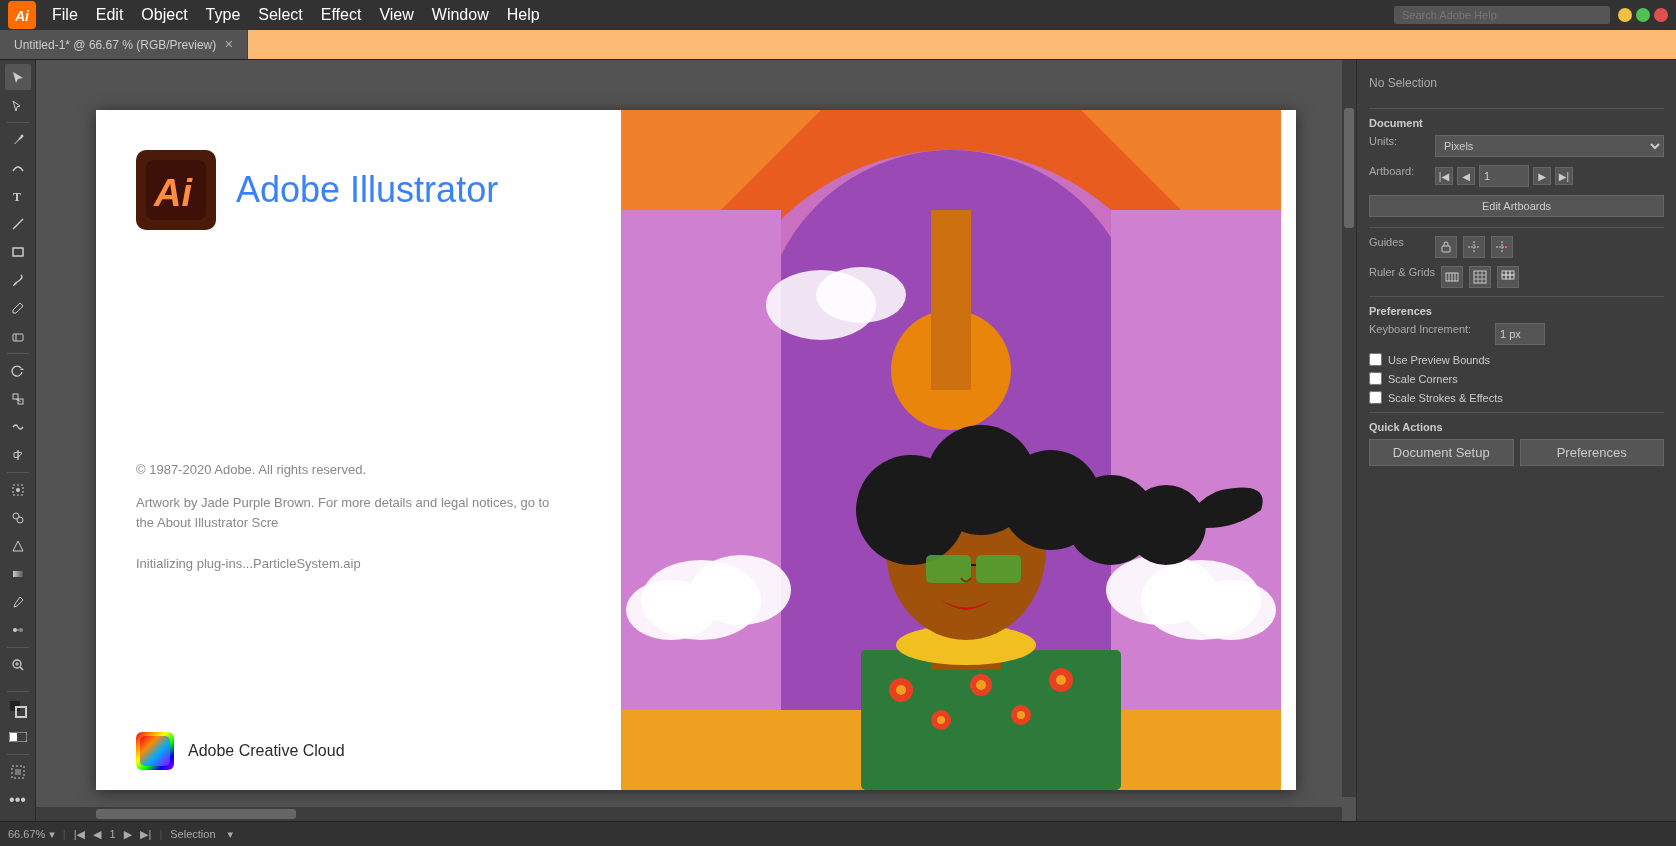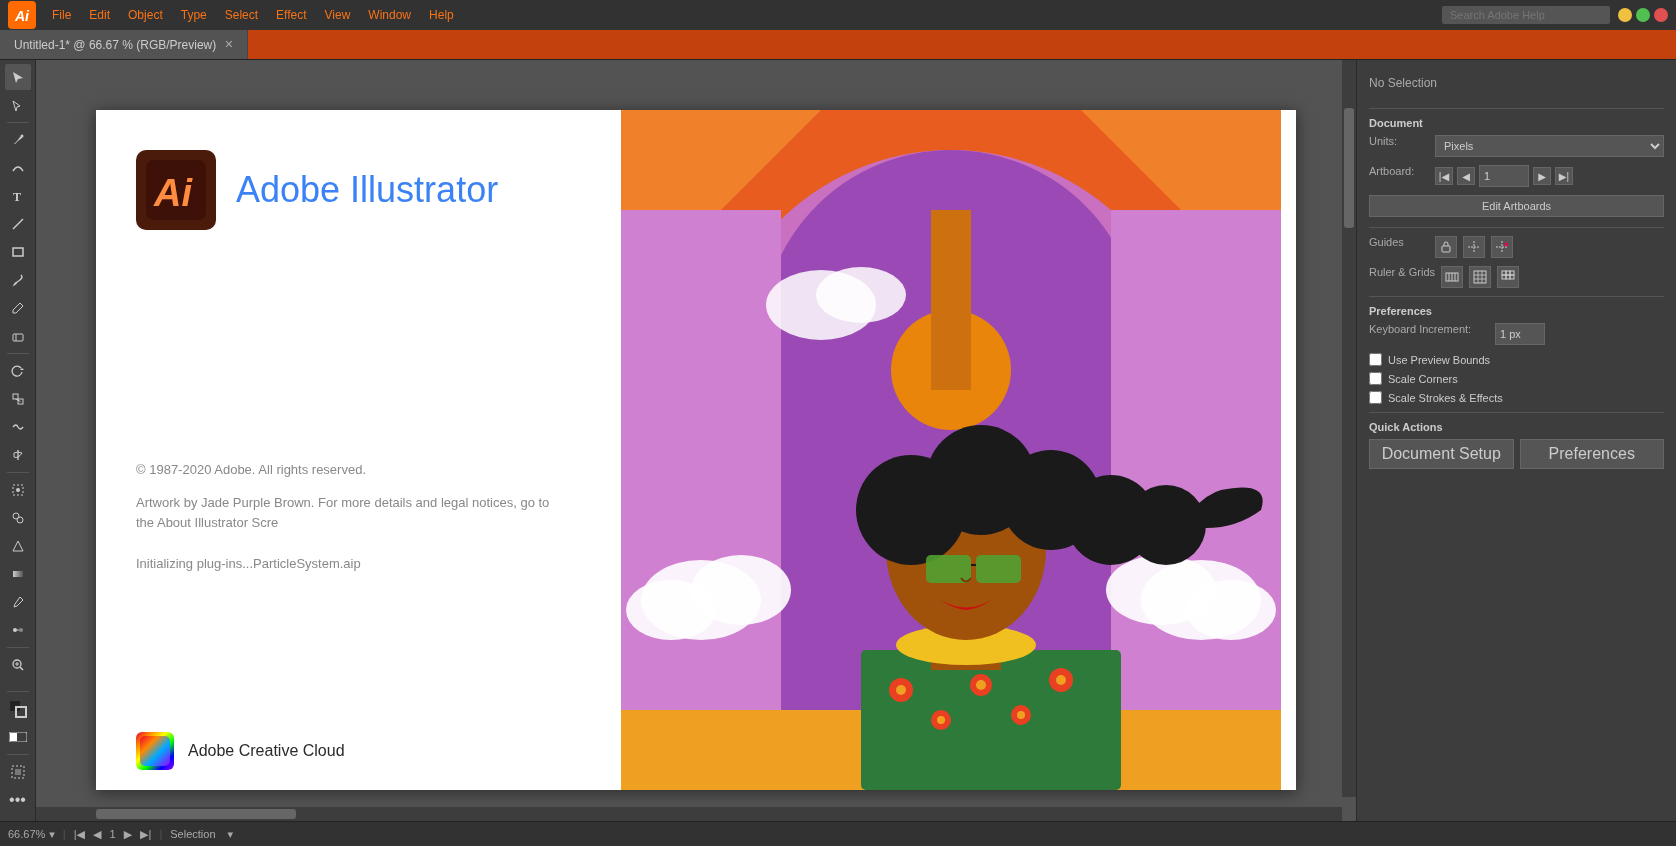--- a/index.html
+++ b/index.html
@@ -18,47 +18,47 @@
     .app-icon {
       width: 28px; height: 28px;
       background: #FF6B00;
       border-radius: 4px;
       display: flex; align-items: center; justify-content: center;
       margin-right: 6px;
       font-weight: bold; color: white; font-size: 12px;
     }
     .menu-item {
       padding: 4px 8px;
-      color: #f97316;
-      font-size: 12px;
+      color: #ffffff;
+      font-size: 16px;
       cursor: pointer;
     }
     .menu-right {
       margin-left: auto;
       display: flex; align-items: center; gap: 8px;
     }
     .search-bar {
       background: #555;
       border: none;
       color: #ccc;
       padding: 3px 8px;
       font-size: 11px;
-      width: 168px;
+      width: 216px;
       border-radius: 2px;
     }
     .win-controls { display: flex; gap: 4px; }
     .win-btn { width: 14px; height: 14px; border-radius: 50%; border: none; cursor: pointer; }
     .win-btn.minimize { background: #f0c040; }
     .win-btn.maximize { background: #50c050; }
     .win-btn.close { background: #e05050; }
 
     
     .tab-bar {
       height: 30px;
-      background: #c2410c;
+      background: #fdba74;
       display: flex;
       align-items: center;
       padding: 0;
       flex-shrink: 0;
       border-bottom: 1px solid #222;
     }
     .tab {
       height: 100%;
       padding: 0 14px;
       background: #535353;
@@ -320,21 +320,21 @@
     .quick-actions-row {
       display: flex;
       gap: 6px;
       margin-top: 4px;
     }
     .qa-btn {
       flex: 1;
       background: #555;
       border: 1px solid #666;
       color: #ccc;
-      font-size: 16px;
+      font-size: 13px;
       padding: 5px 4px;
       cursor: pointer;
       text-align: center;
     }
 
     
     .status-bar {
       height: 24px;
       background: #323232;
       display: flex;

